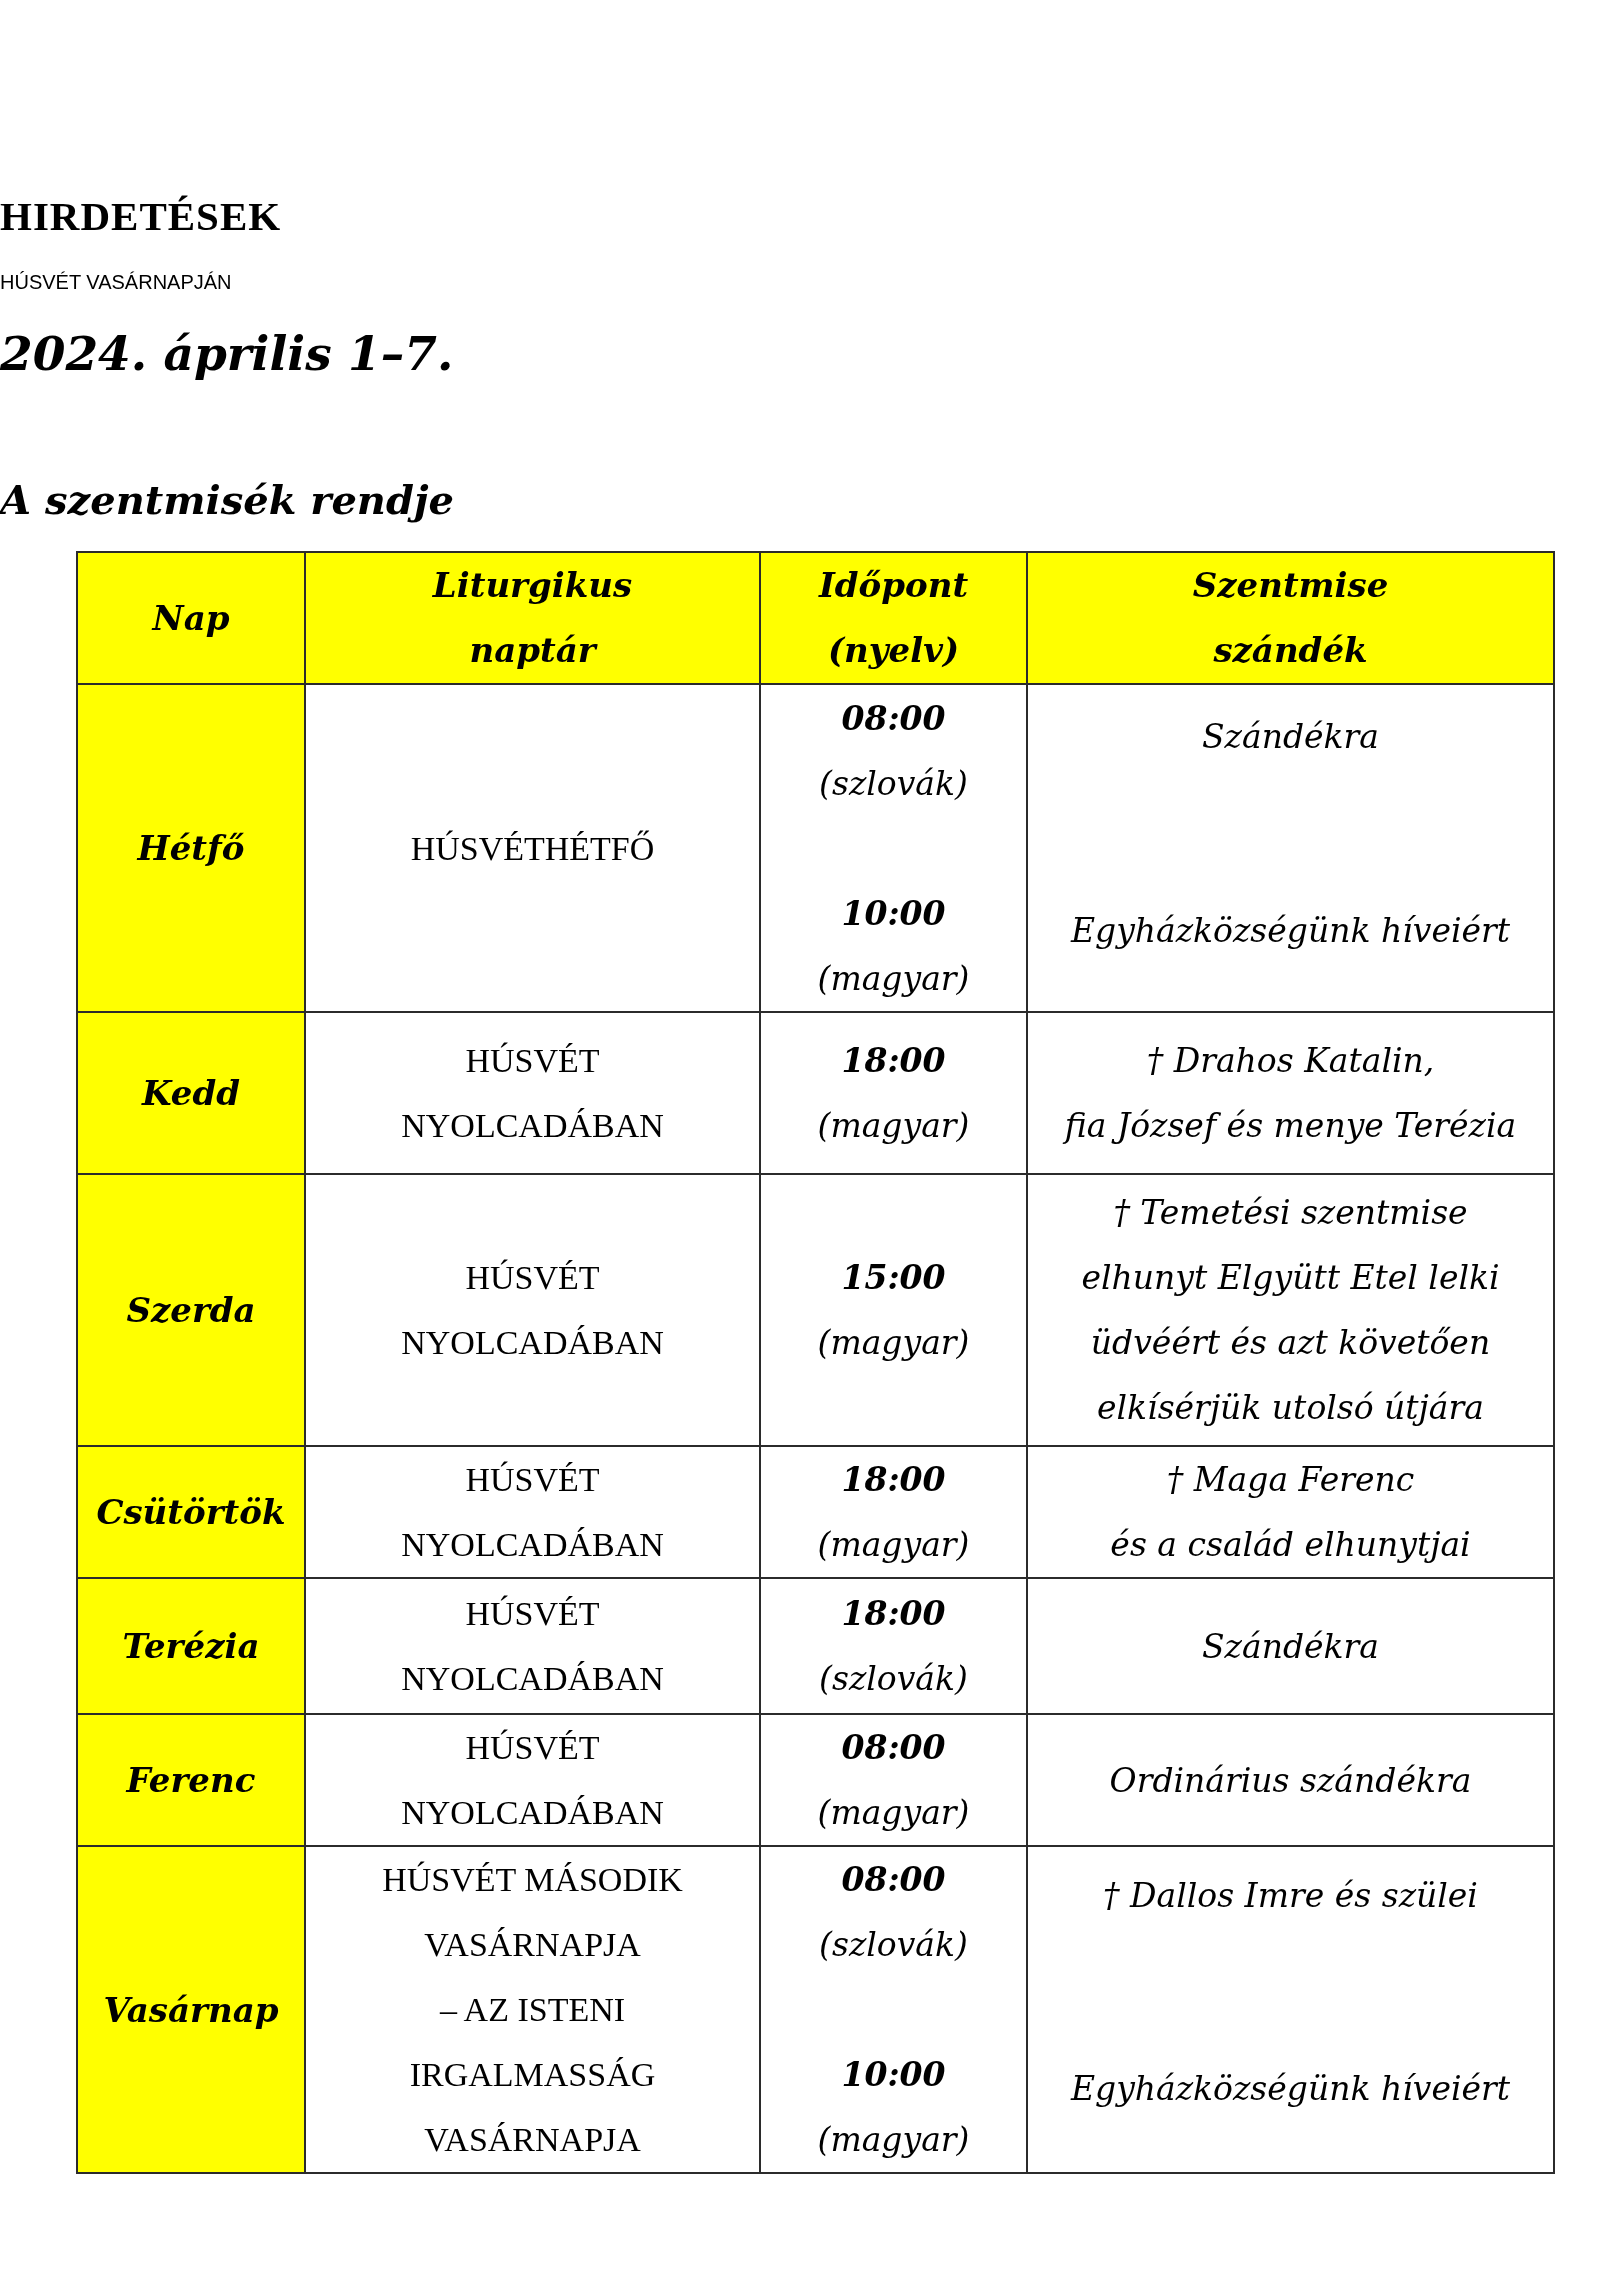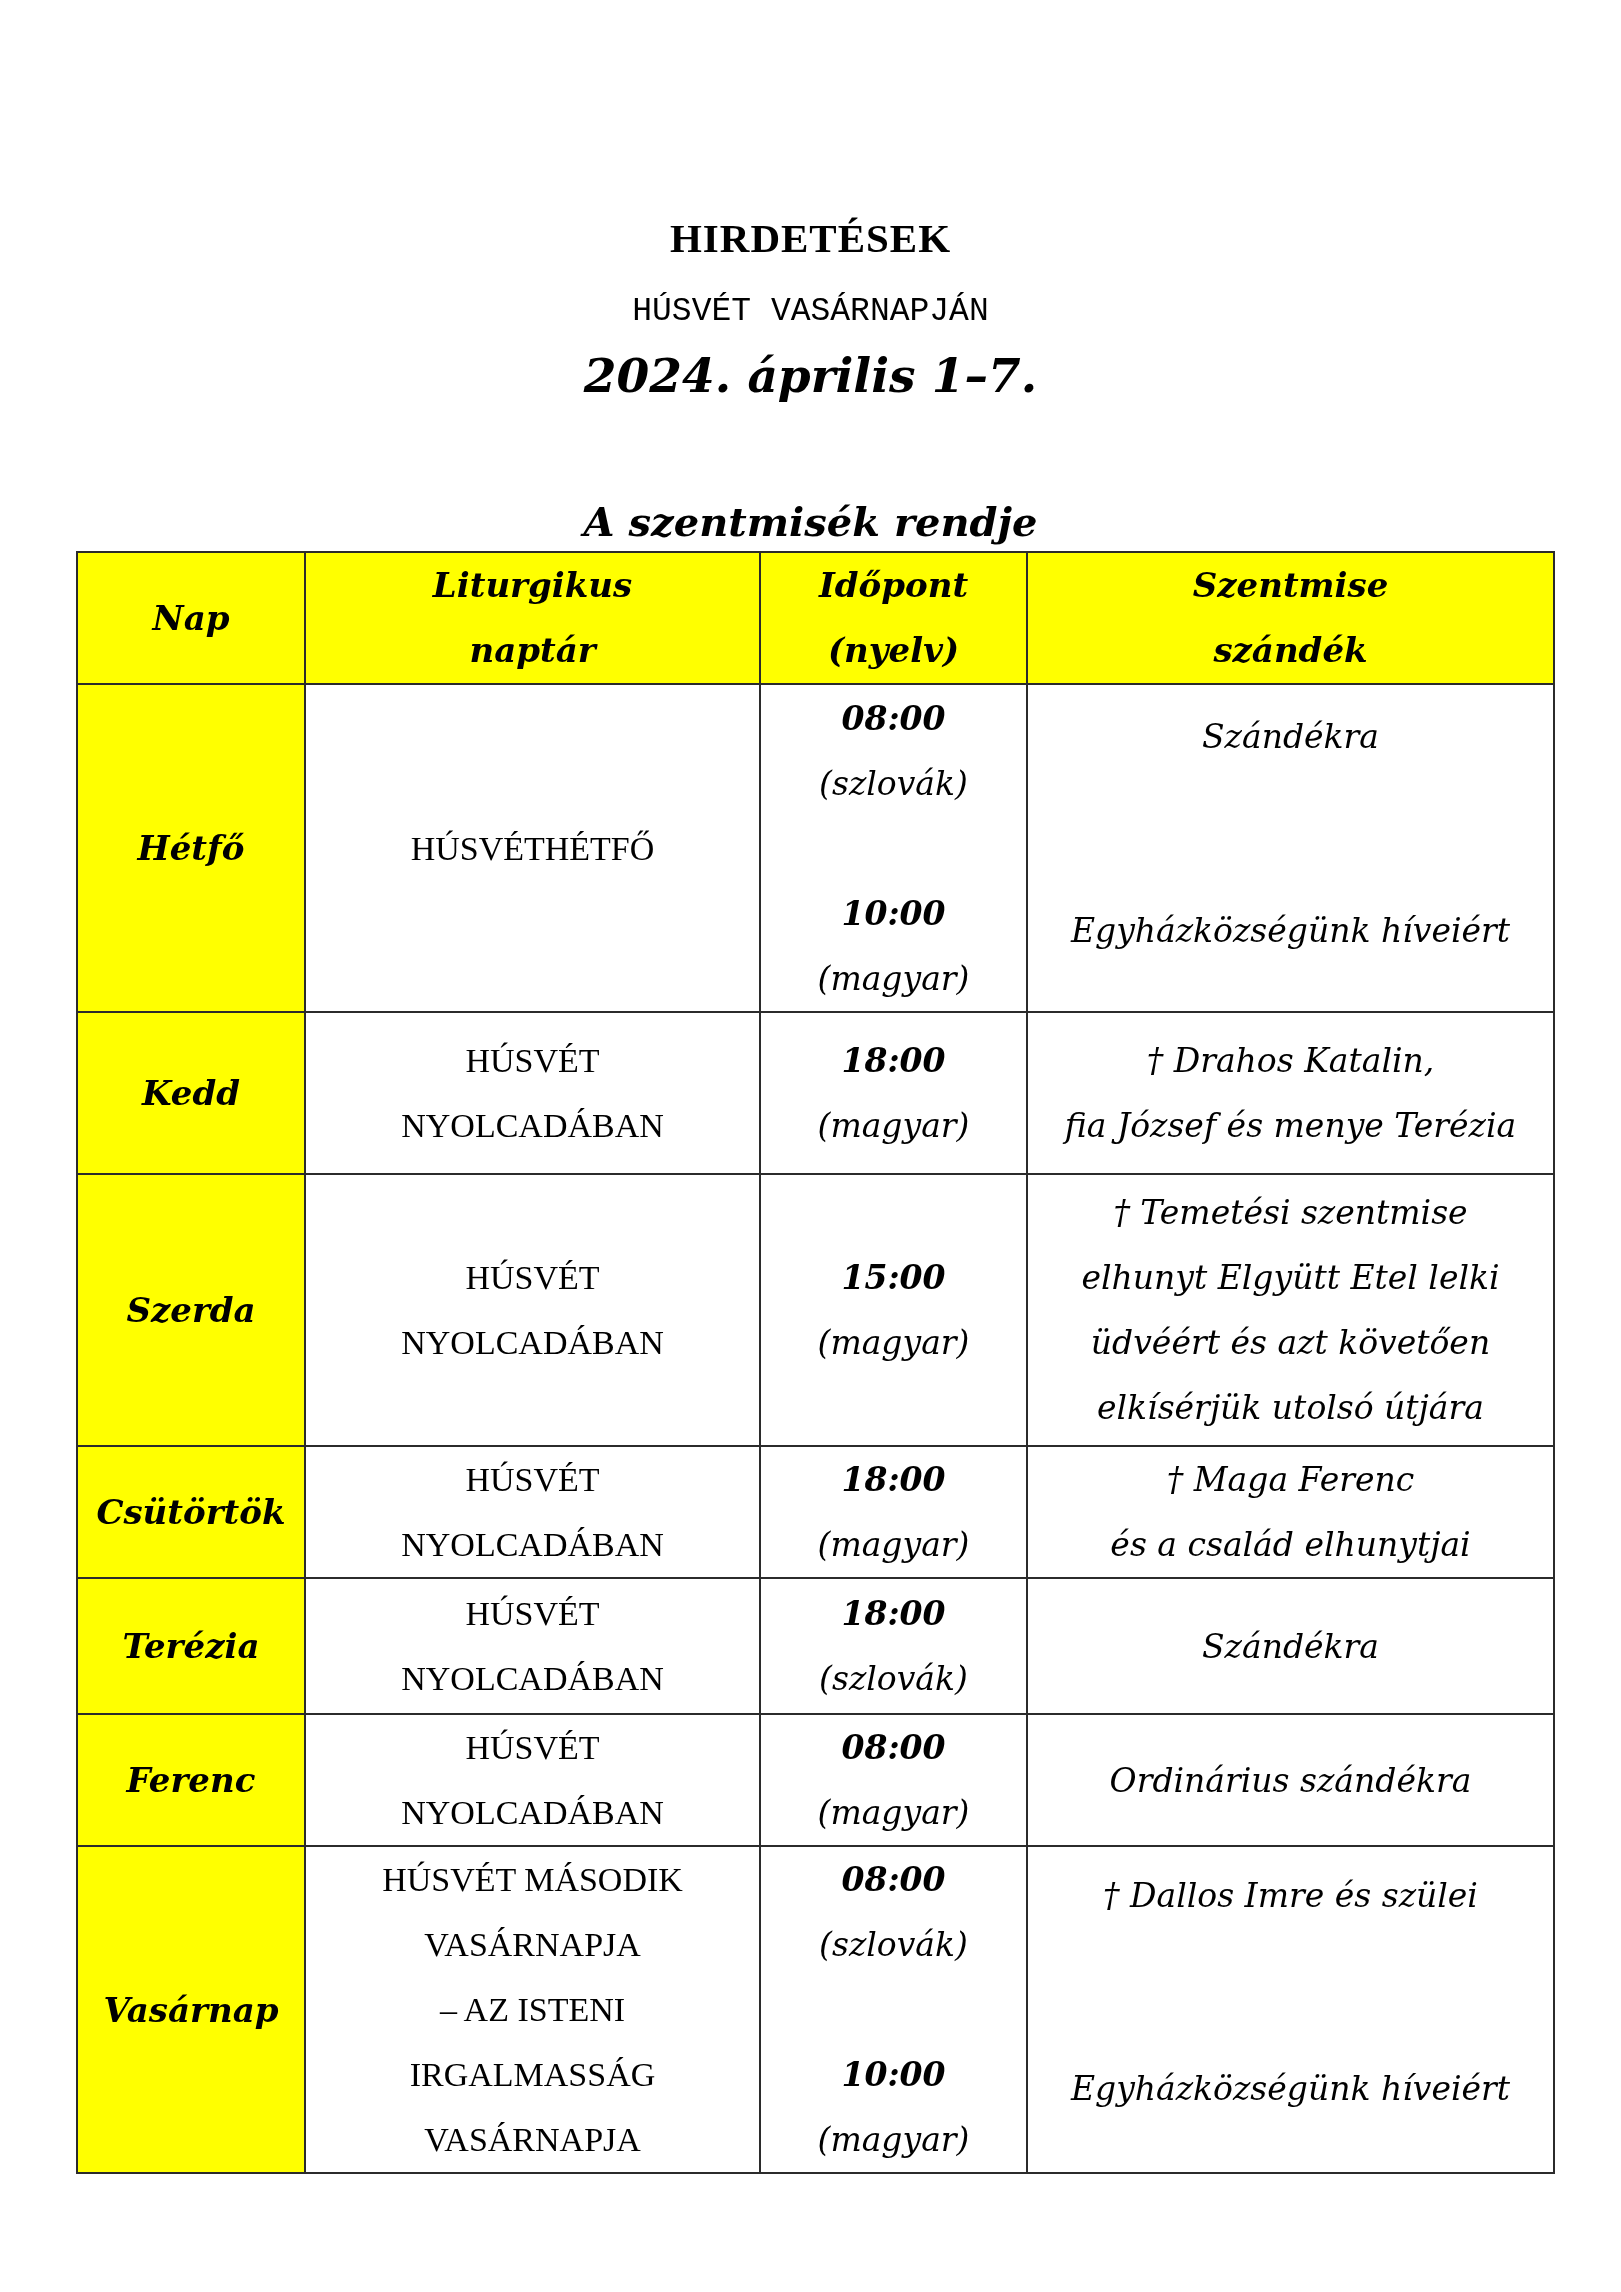--- a/index.html
+++ b/index.html
@@ -1,19 +1,19 @@
 <!DOCTYPE html>
 <html><head>
 <meta charset="utf-8">
 <style>
   html, body { margin: 0; padding: 0; background: #ffffff; }
   body { width: 1621px; height: 2293px; position: relative; font-family: "DejaVu Serif", "Liberation Serif", serif; color: #000; }
-  .center { position: absolute; left: 0; width: 1621px; text-align: center; margin-top: 22px; }
+  .center { position: absolute; left: 0; width: 1621px; text-align: left; }
   .h1 { top: 192px; font-size: 41px; font-weight: bold; font-family: "Liberation Serif", serif; letter-spacing: 1px; }
-  .h2 { top: 271px; font-size: 33px; font-family: Liberation Mono, monospace; }
+  .h2 { top: 271px; font-size: 20px; font-family: Liberation Sans, sans-serif; }
   .h3 { top: 326px; font-size: 47px; font-weight: bold; font-style: italic; }
   .h4 { top: 476px; font-size: 40px; font-weight: bold; font-style: italic; }
   table.sched { position: absolute; left: 76px; top: 551px; width: 1477px; border-collapse: collapse; table-layout: fixed; }
   table.sched td, table.sched th { border: 2px solid #2b2b2b; text-align: center; vertical-align: middle; padding: 0 5.9px; }
   table.sched th { background: #ffff00; font-weight: bold; font-style: italic; font-size: 34px; line-height: 65px; }
   td.day { background: #ffff00; font-weight: bold; font-style: italic; font-size: 34px; }
   td.lit { font-family: "Liberation Serif", serif; font-size: 34px; line-height: 65px; }
   td.time, td.intent { font-size: 33px; line-height: 65px; vertical-align: top; }
   .t { font-weight: bold; font-style: italic; }
   .l { font-style: italic; }

